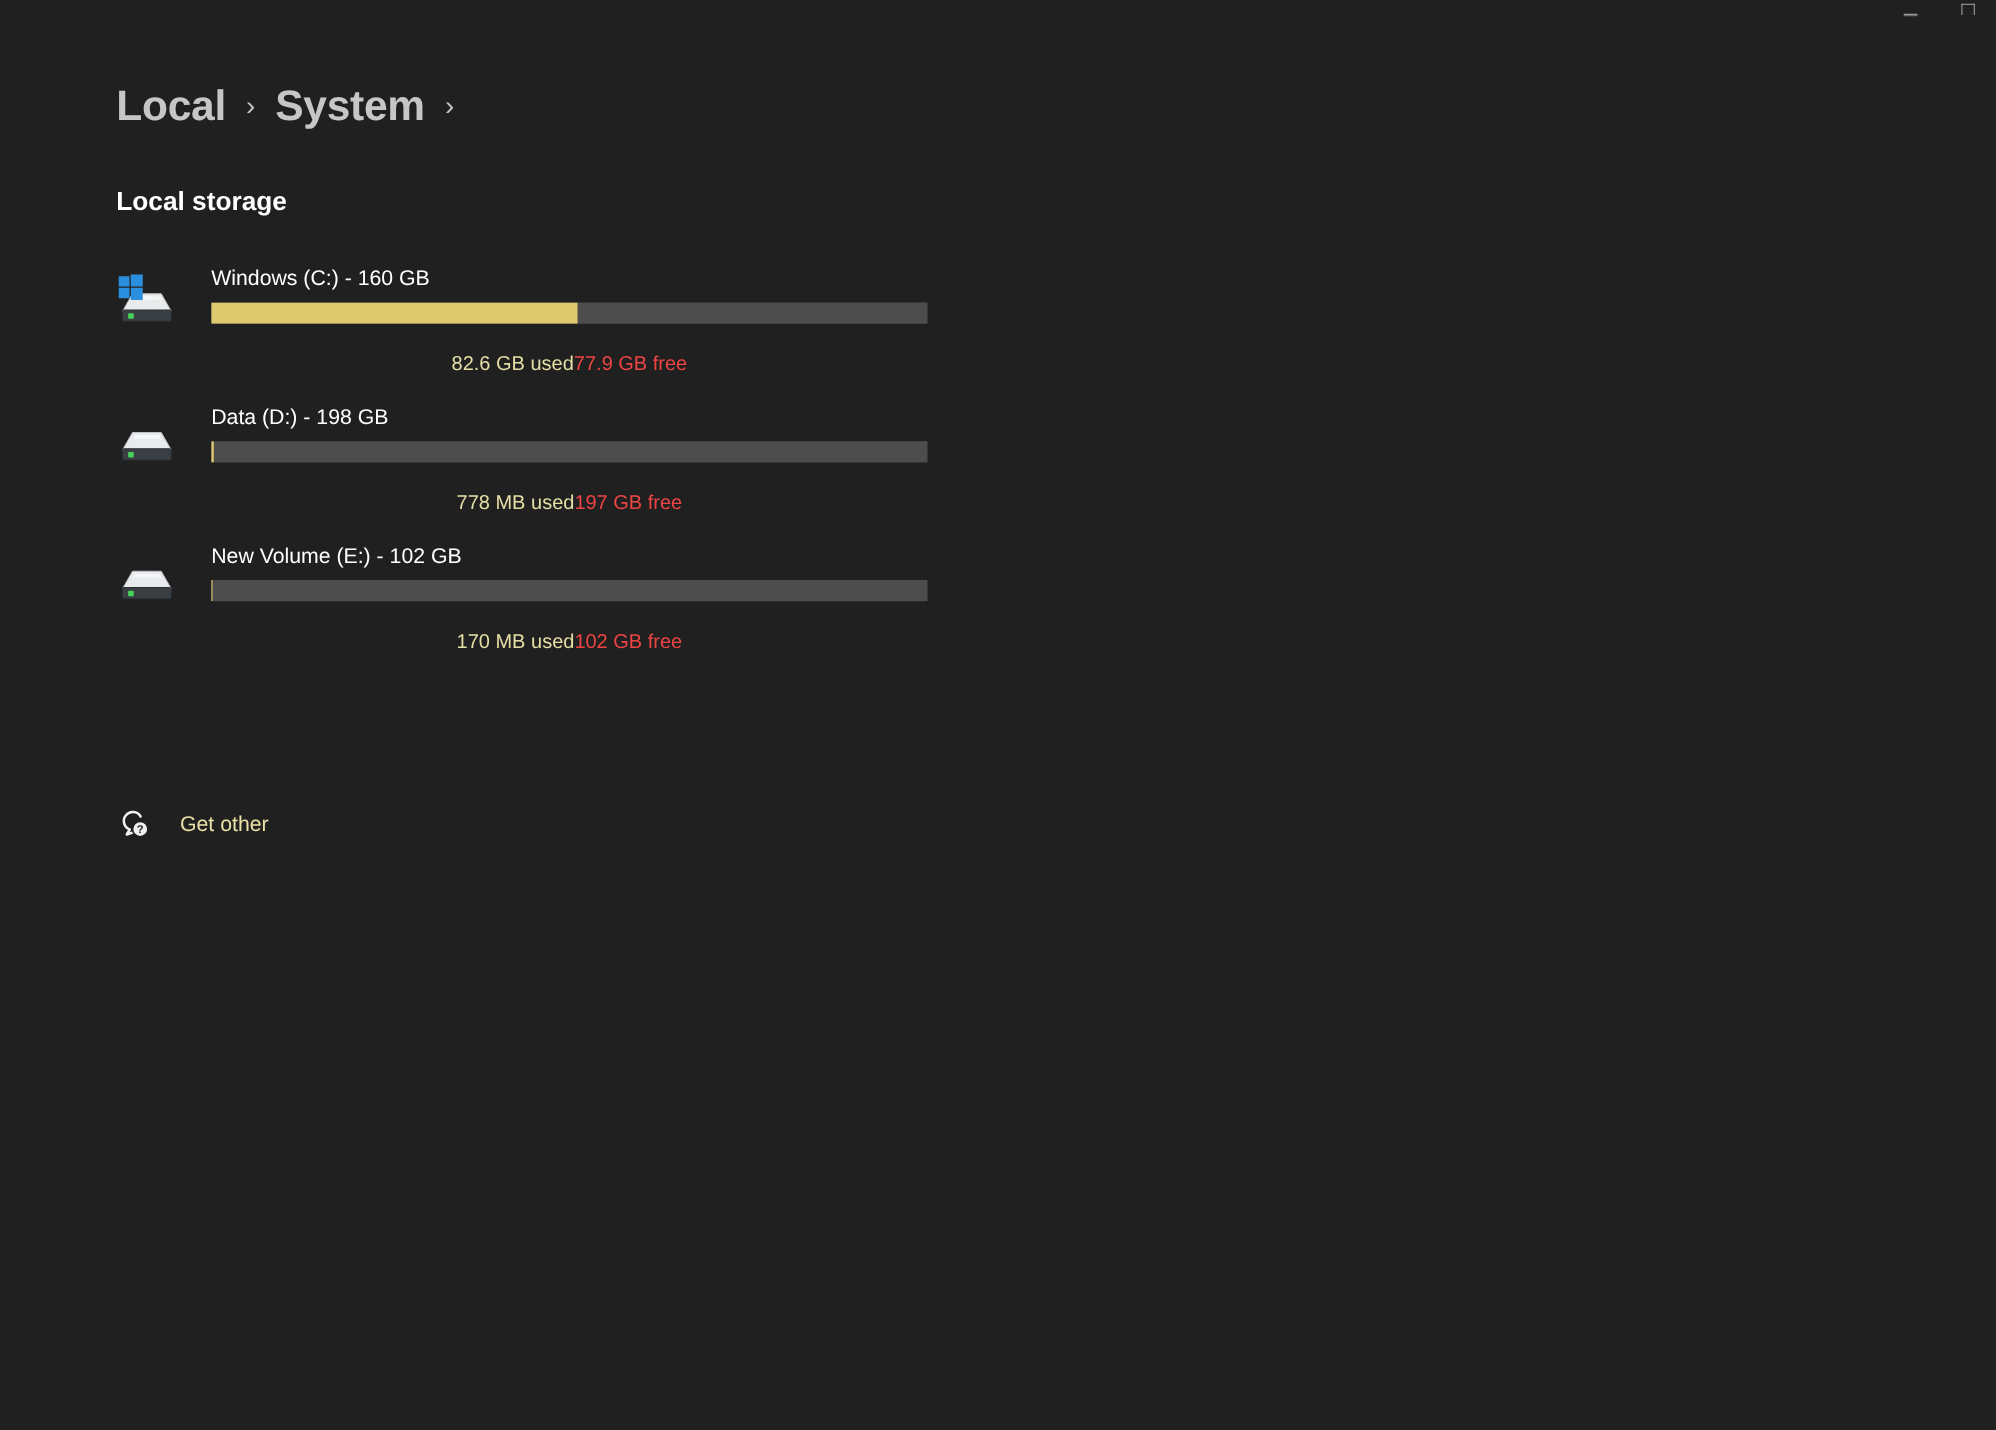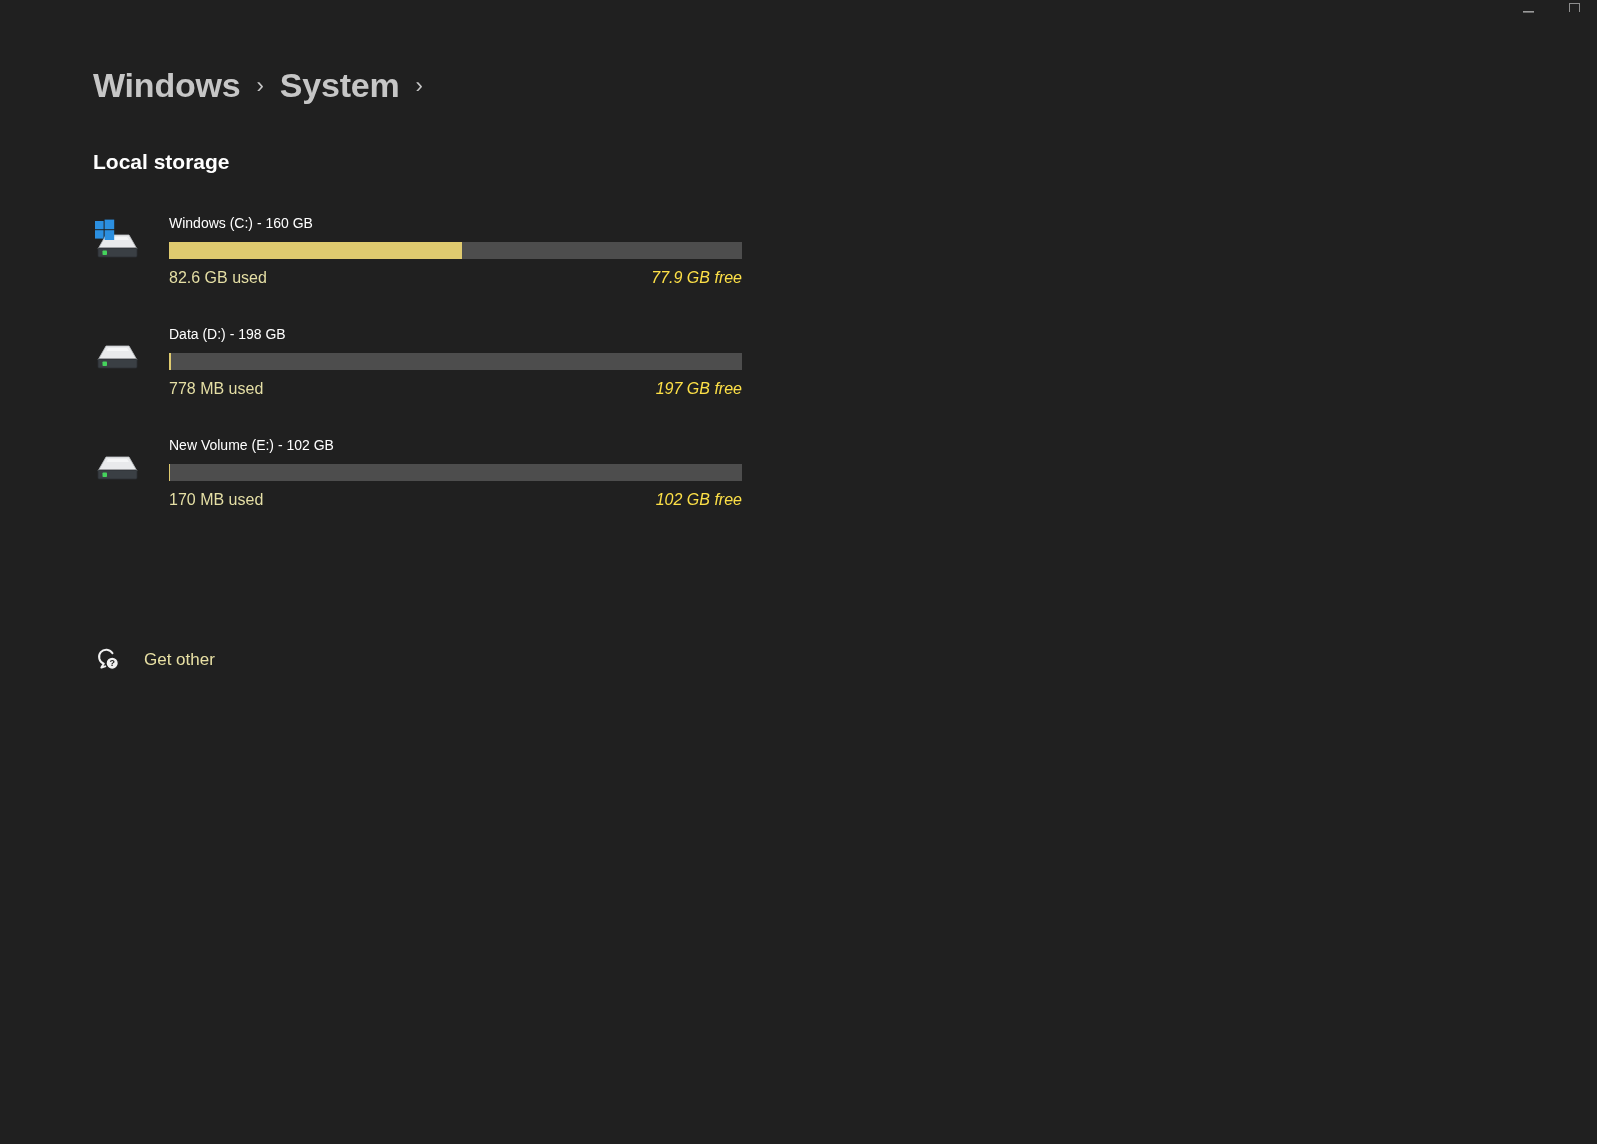--- a/index.html
+++ b/index.html
@@ -106,21 +106,21 @@
     align-items: flex-start;
     justify-content: flex-start;
     padding-top: 7px;
     box-sizing: border-box;
   }
   .drive-body {
     flex: 1 1 auto;
     padding-top: 0;
   }
   .drive-name {
-    font-size: 14px;
+    font-size: 17px;
     color: #ffffff;
     line-height: 22px;
     margin-bottom: 8px;
     white-space: nowrap;
   }
   .bar-track {
     width: 573px;
     height: 17px;
     background: #4d4d4d;
     position: relative;
@@ -129,27 +129,27 @@
   .bar-fill {
     position: absolute;
     left: 0;
     top: 0;
     bottom: 0;
     background: #dfca6f;
   }
   .bar-meta {
     width: 573px;
     display: flex;
-    justify-content: space-between;
-    margin-top: 9px;
+    justify-content: center;
+    margin-top: 23px;
     font-size: 16px;
     line-height: 20px;
   }
   .meta-used { color: #e5dfa5; }
-  .meta-free { color: #fde047; font-style: italic; }
+  .meta-free { color: #ef4444; }
 
   
   .get-help {
     position: absolute;
     left: 93px;
     top: 640px;
     display: flex;
     align-items: center;
     height: 40px;
   }
@@ -175,21 +175,21 @@
     <div class="min-glyph"></div>
   </div>
   <div class="win-btn">
     <div class="max-glyph"></div>
   </div>
 </div>
 
 <div class="page">
 
   <div class="breadcrumb">
-    <span class="crumb link">Windows</span>
+    <span class="crumb link">Local</span>
     <span class="crumb-sep">›</span>
     <span class="crumb link">System</span>
     <span class="crumb-sep">›</span>
   </div>
 
   <div class="section-title">Local storage</div>
 
   <div class="drive-list">
 
     <div class="drive-row">

